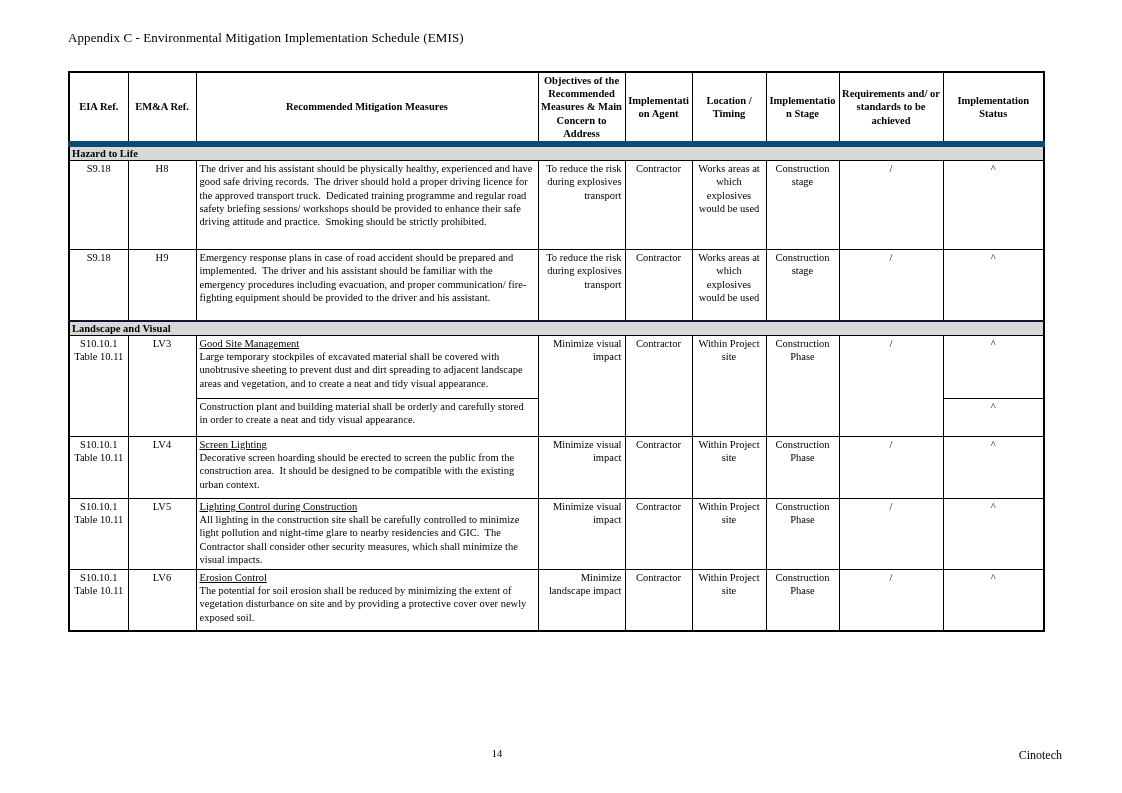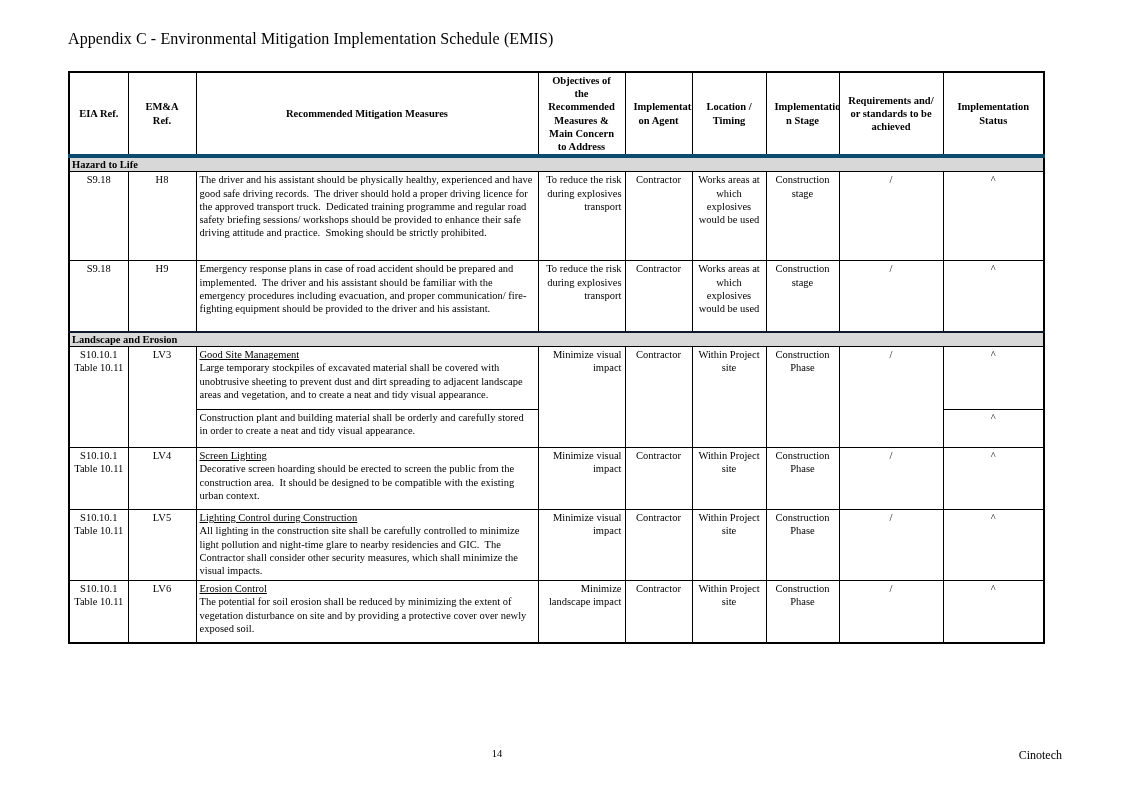--- a/index.html
+++ b/index.html
@@ -4,39 +4,39 @@
 <style>
   html,body{margin:0;padding:0;background:#ffffff;}
   body{
     width:1122px;height:793px;position:relative;
     font-family:"Liberation Serif","DejaVu Serif",serif;
     color:#000;
     -webkit-font-smoothing:antialiased;
   }
   .doc-header{
     position:absolute;left:68px;top:30px;
-    font-size:16px;letter-spacing:.1px;
+    font-size:13px;letter-spacing:.1px;
   }
   .emis-table{
     position:absolute;left:68px;top:71px;width:975px;
     border-collapse:collapse;table-layout:fixed;
     border:2px solid #000;
   }
   .emis-table th,.emis-table td{
     border:1px solid #000;
     font-size:10.5px;line-height:13.2px;
     vertical-align:top;
     padding:1px 3px;
     overflow:hidden;
   }
   .emis-table thead th{
     font-weight:bold;text-align:center;vertical-align:middle;
     white-space:pre-line;
-    border-bottom:4px solid #0c4a6e;
-    padding:1px 8px;
+    border-bottom:6px solid #0c4a6e;
+    padding:1px 2px;
   }
   tr.r-header{height:65px;}
   tr.r-section{height:14px;}
   tr.r-section td{
     background:#d8d8d8;font-weight:bold;text-align:left;
     border-top:2px solid #0f172a;
     padding:0 2px;
   }
   tr.r-h8{height:89px;}
   tr.r-h9{height:71px;}
@@ -119,21 +119,21 @@
       </td>
       <td class="c-objective">To reduce the risk during explosives transport</td>
       <td class="c-center">Contractor</td>
       <td class="c-center">Works areas at which explosives would be used</td>
       <td class="c-center">Construction stage</td>
       <td class="c-center">/</td>
       <td class="c-center">^</td>
     </tr>
 
     <tr class="r-section">
-      <td colspan="9">Landscape and Erosion</td>
+      <td colspan="9">Landscape and Visual</td>
     </tr>
 
     <tr class="r-lv3a">
       <td class="c-ref" rowspan="2">S10.10.1
 Table 10.11</td>
       <td class="c-center" rowspan="2">LV3</td>
       <td>
         <span class="measure-heading">Good Site Management</span>
         <span class="measure-text">Large temporary stockpiles of excavated material shall be covered with unobtrusive sheeting to prevent dust and dirt spreading to adjacent landscape areas and vegetation, and to create a neat and tidy visual appearance.</span>
       </td>

